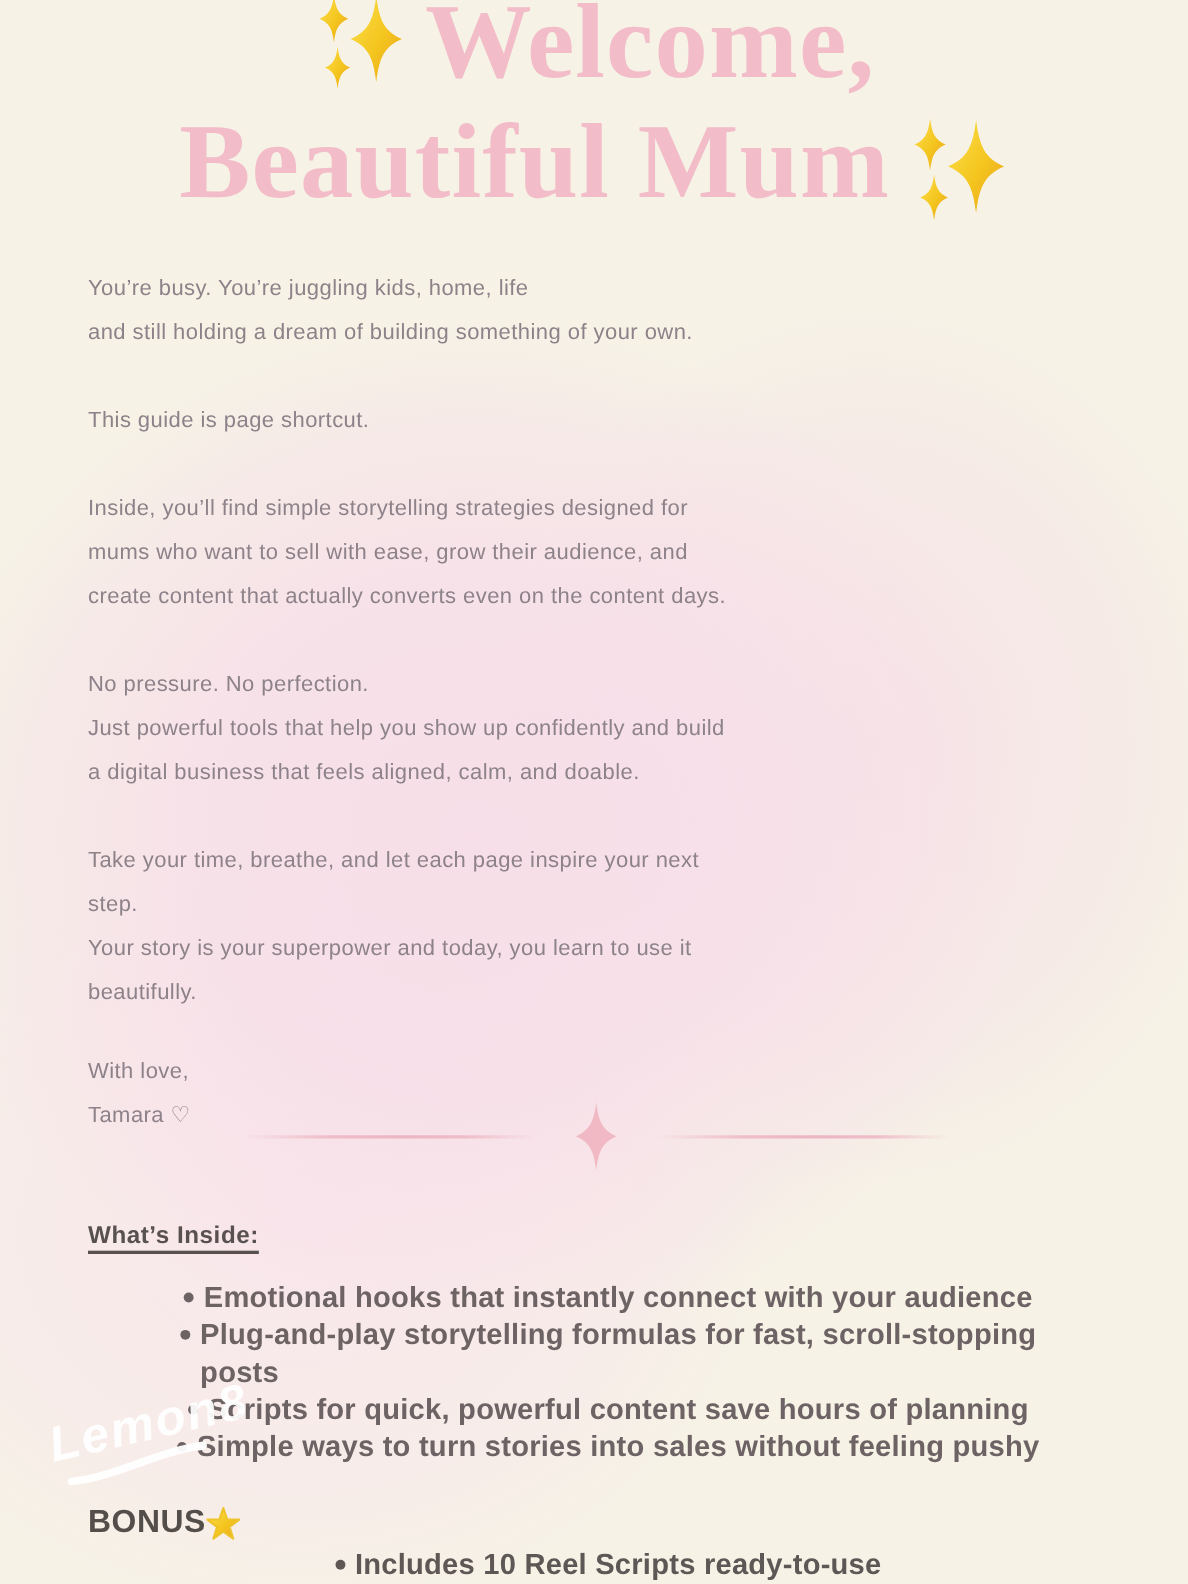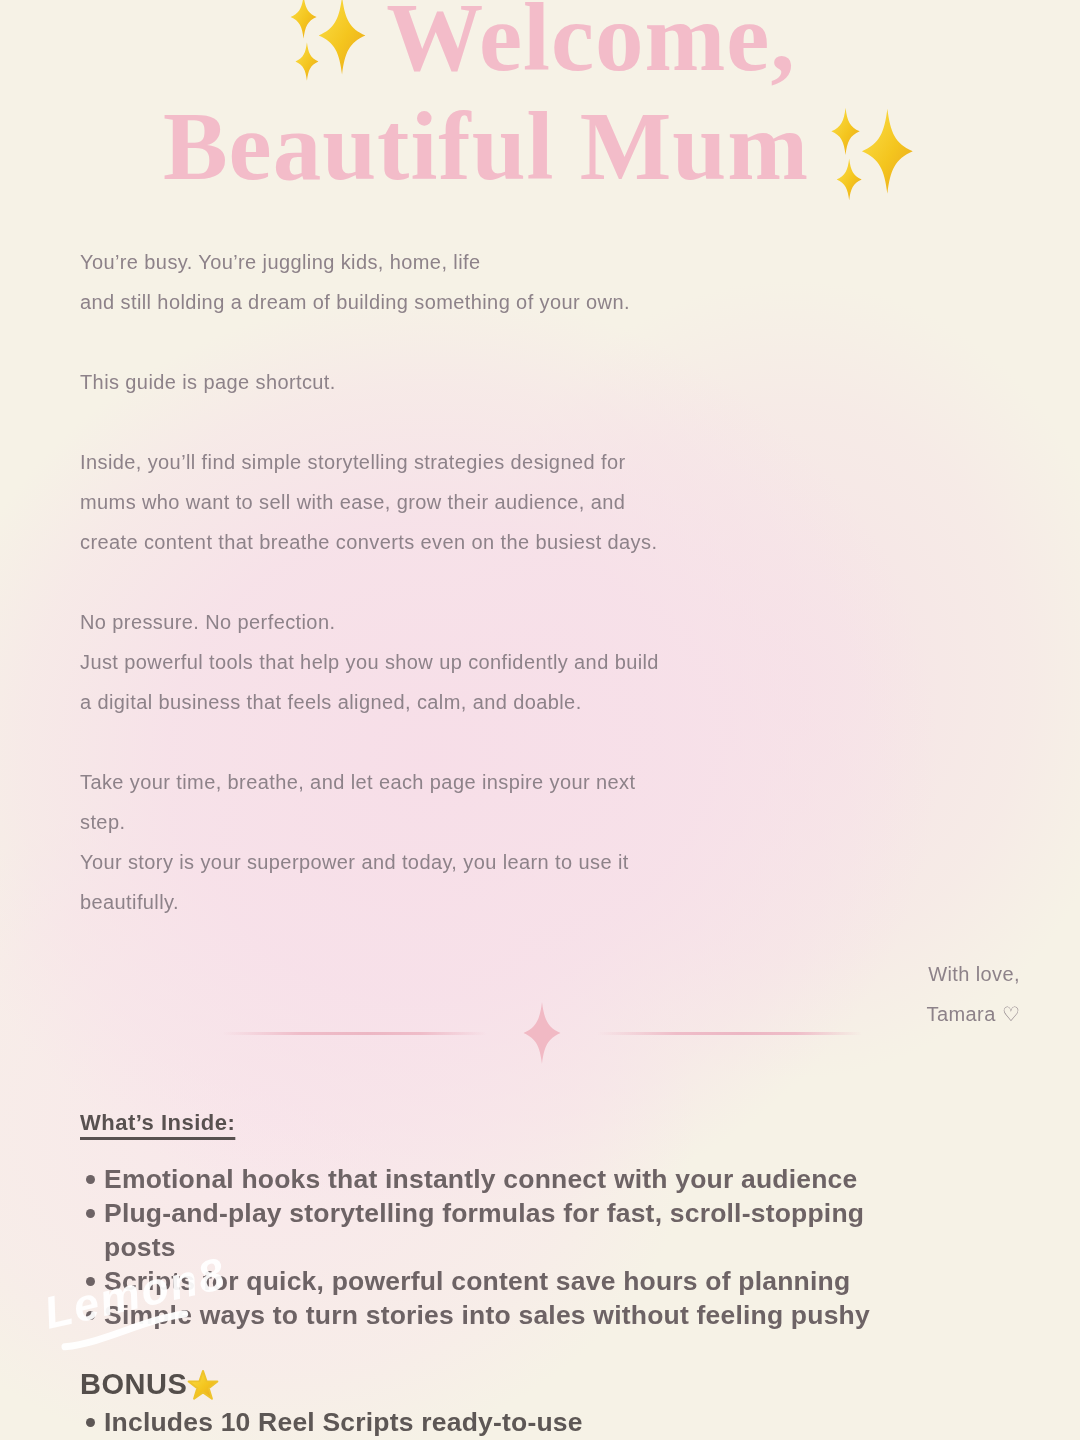--- a/index.html
+++ b/index.html
@@ -34,21 +34,21 @@
   .para{
     margin:0 0 40px 0;
     font-size:20px;
     line-height:40px;
     letter-spacing:.4px;
     color:#8d8289;
     white-space:pre-line;
   }
   .para.first{margin-top:38px;}
   .para.p5{margin-bottom:32px;margin-top:32px;}
-  .para.signature{margin-bottom:0;text-align:right;}
+  .para.signature{margin-bottom:0;}
   
   .divider{
     position:absolute;left:222px;top:1002px;width:640px;height:62px;
     display:flex;align-items:center;gap:34px;z-index:0;
   }
   .d-line{flex:1;height:3px;border-radius:3px;
     background:linear-gradient(to right, rgba(238,184,197,0) 0%, rgba(238,184,197,.9) 30%, #ecb6c3 55%, rgba(238,184,197,.9) 75%, rgba(238,184,197,0) 100%);
   }
   .d-star{width:42px;height:62px;flex:0 0 auto;}
   
@@ -59,21 +59,21 @@
     color:#585150;
     letter-spacing:.5px;
     text-decoration:underline;
     text-decoration-thickness:3px;
     text-underline-offset:7px;
   }
   .bullet-list{list-style:none;margin:26px 0 0 0;padding:0 0 0 6px;}
   .bullet-list li{
     display:flex;gap:9px;
     font-size:26.5px;font-weight:700;line-height:34px;
-    color:#6d6365;letter-spacing:.2px;
+    color:#6d6365;letter-spacing:.2px;justify-content:center;
   }
   .bullet-list .dot{
     flex:0 0 auto;width:9px;height:9px;border-radius:50%;
     background:#6d6365;margin-top:13px;
   }
   .bullet-list .li-text{white-space:pre-line;}
   
   .bonus-row{
     margin:36px 0 0 0;
     display:flex;align-items:center;
@@ -138,21 +138,21 @@
     </span>
   </h1>
 
   <main class="content">
 
     <p class="para first">You’re busy. You’re juggling kids, home, life
 and still holding a dream of building something of your own.</p>
     <p class="para">This guide is page shortcut.</p>
     <p class="para">Inside, you’ll find simple storytelling strategies designed for
 mums who want to sell with ease, grow their audience, and
-create content that breathe converts  even on the busiest days.</p>
+create content that actually converts  even on the content days.</p>
     <p class="para">No pressure. No perfection.
 Just powerful tools that help you show up confidently and build
 a digital business that feels aligned, calm, and doable.</p>
     <p class="para p5">Take your time, breathe, and let each page inspire your next
 step.
 Your story is your superpower and today, you learn to use it
 beautifully.</p>
     <p class="para signature">With love,
 Tamara ♡</p>
 

